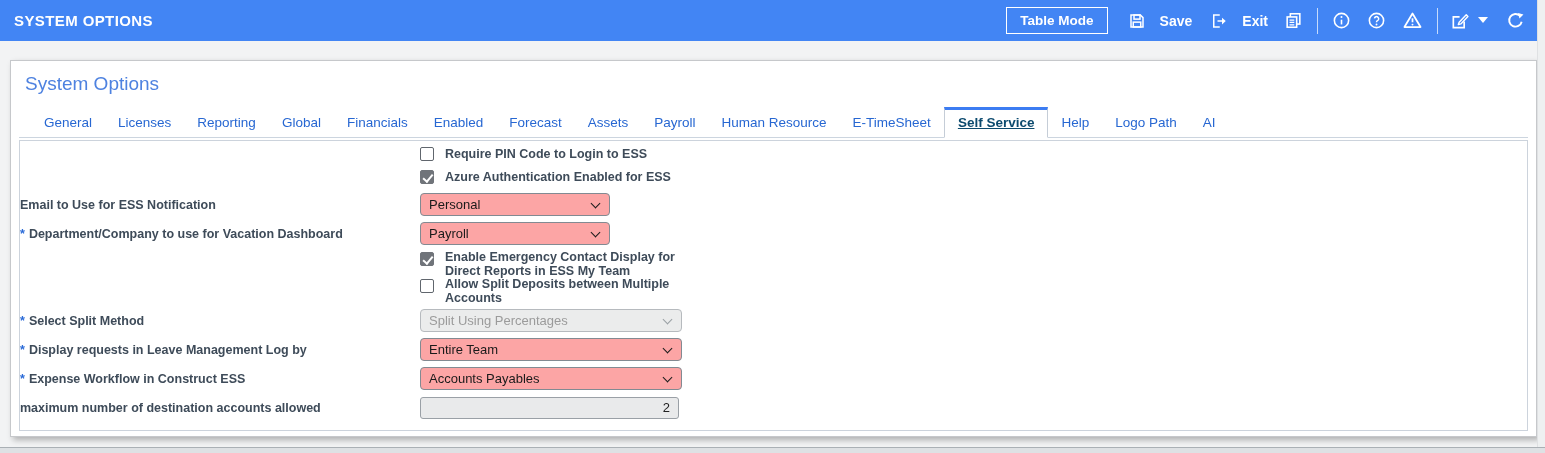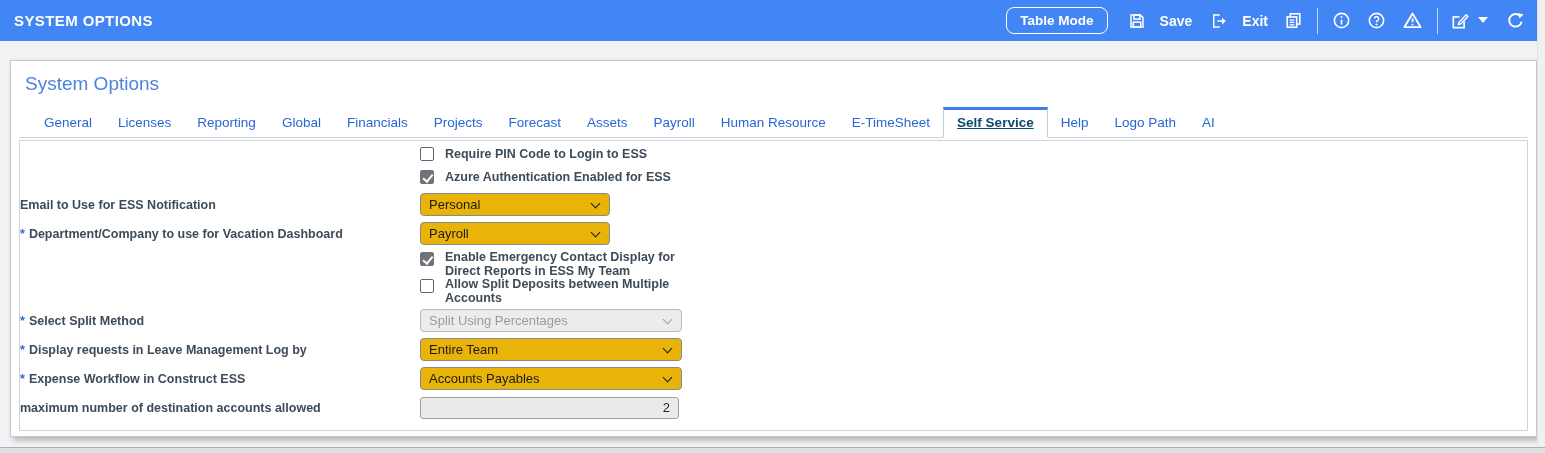--- a/index.html
+++ b/index.html
@@ -7,21 +7,21 @@
   body { font-family:"Liberation Sans", sans-serif; background:#f2f3f4; position:relative; }
 
   
   .topbar {
     position:absolute; top:0; left:0; width:1537px; height:41px;
     background:#4285f4; display:flex; align-items:center; color:#fff;
   }
   .topbar-title { font-size:15px; font-weight:bold; letter-spacing:.4px; padding-left:14px; }
   .topbar-right { margin-left:auto; display:flex; align-items:center; padding-right:12px; }
   .tm-btn {
-    border:1px solid #fff; border-radius:8px; padding:5px 13px;
+    border:1px solid #fff; border-radius:0; padding:5px 13px;
     font-size:13.5px; font-weight:bold; color:#fff; background:transparent; cursor:pointer;
     font-family:"Liberation Sans", sans-serif;
   }
   .hgroup { display:flex; align-items:center; gap:14px; font-size:14px; font-weight:bold; cursor:pointer; }
   .hicon { display:inline-flex; align-items:center; justify-content:center; cursor:pointer; }
   .hsep { width:1px; height:26px; background:rgba(255,255,255,.7); }
   .ml20{margin-left:20px}.ml18{margin-left:18px}.ml16{margin-left:16px}.ml14{margin-left:14px}.ml12{margin-left:12px}.ml8{margin-left:8px}
 
   
   .gutter { position:absolute; top:0; right:0; width:8px; height:453px; background:#eef0f1; border-left:1px solid #dfe1e3; }
@@ -70,21 +70,21 @@
   .checkbox.checked::after {
     content:""; position:absolute; left:4px; top:0.5px; width:3.5px; height:8px;
     border:solid #fff; border-width:0 2px 2px 0; transform:rotate(40deg);
   }
   .cb-label { font-size:12.5px; font-weight:bold; color:#3e4b59; margin-left:11px; line-height:13.5px; cursor:pointer; }
   .cb-label.wrap { max-width:255px; }
   .cb-label.nowrap { white-space:nowrap; line-height:16px;text-align:center; }
 
   
   .select {
-    position:relative; height:23px; border:1px solid #828a92; border-radius:4px; background:#eab308;
+    position:relative; height:23px; border:1px solid #828a92; border-radius:4px; background:#fca5a5;
     font-size:13px; color:#1a1a1a; line-height:21px; padding:0 24px 0 8px; cursor:pointer;
     white-space:nowrap; overflow:hidden;
   }
   .select .chev {
     position:absolute; right:10px; top:6px; width:7px; height:7px;
     border-right:1.8px solid #1c1c1c; border-bottom:1.8px solid #1c1c1c; transform:rotate(45deg);
   }
   .select.disabled { background:#ebecec; color:#9b9b9b; border-color:#b6babe; cursor:default; }
   .select.disabled .chev { border-color:#9aa0a4; }
   .w190 { width:190px; } .w262 { width:262px; }
@@ -189,21 +189,21 @@
 
 <div class="panel">
   <div class="panel-title">System Options</div>
 
   <div class="tab-bar">
       <div class="tab">General</div>
       <div class="tab">Licenses</div>
       <div class="tab">Reporting</div>
       <div class="tab">Global</div>
       <div class="tab">Financials</div>
-      <div class="tab">Projects</div>
+      <div class="tab">Enabled</div>
       <div class="tab">Forecast</div>
       <div class="tab">Assets</div>
       <div class="tab">Payroll</div>
       <div class="tab">Human Resource</div>
       <div class="tab">E-TimeSheet</div>
       <div class="tab selected">Self Service</div>
       <div class="tab">Help</div>
       <div class="tab">Logo Path</div>
       <div class="tab">AI</div>
     </div>

